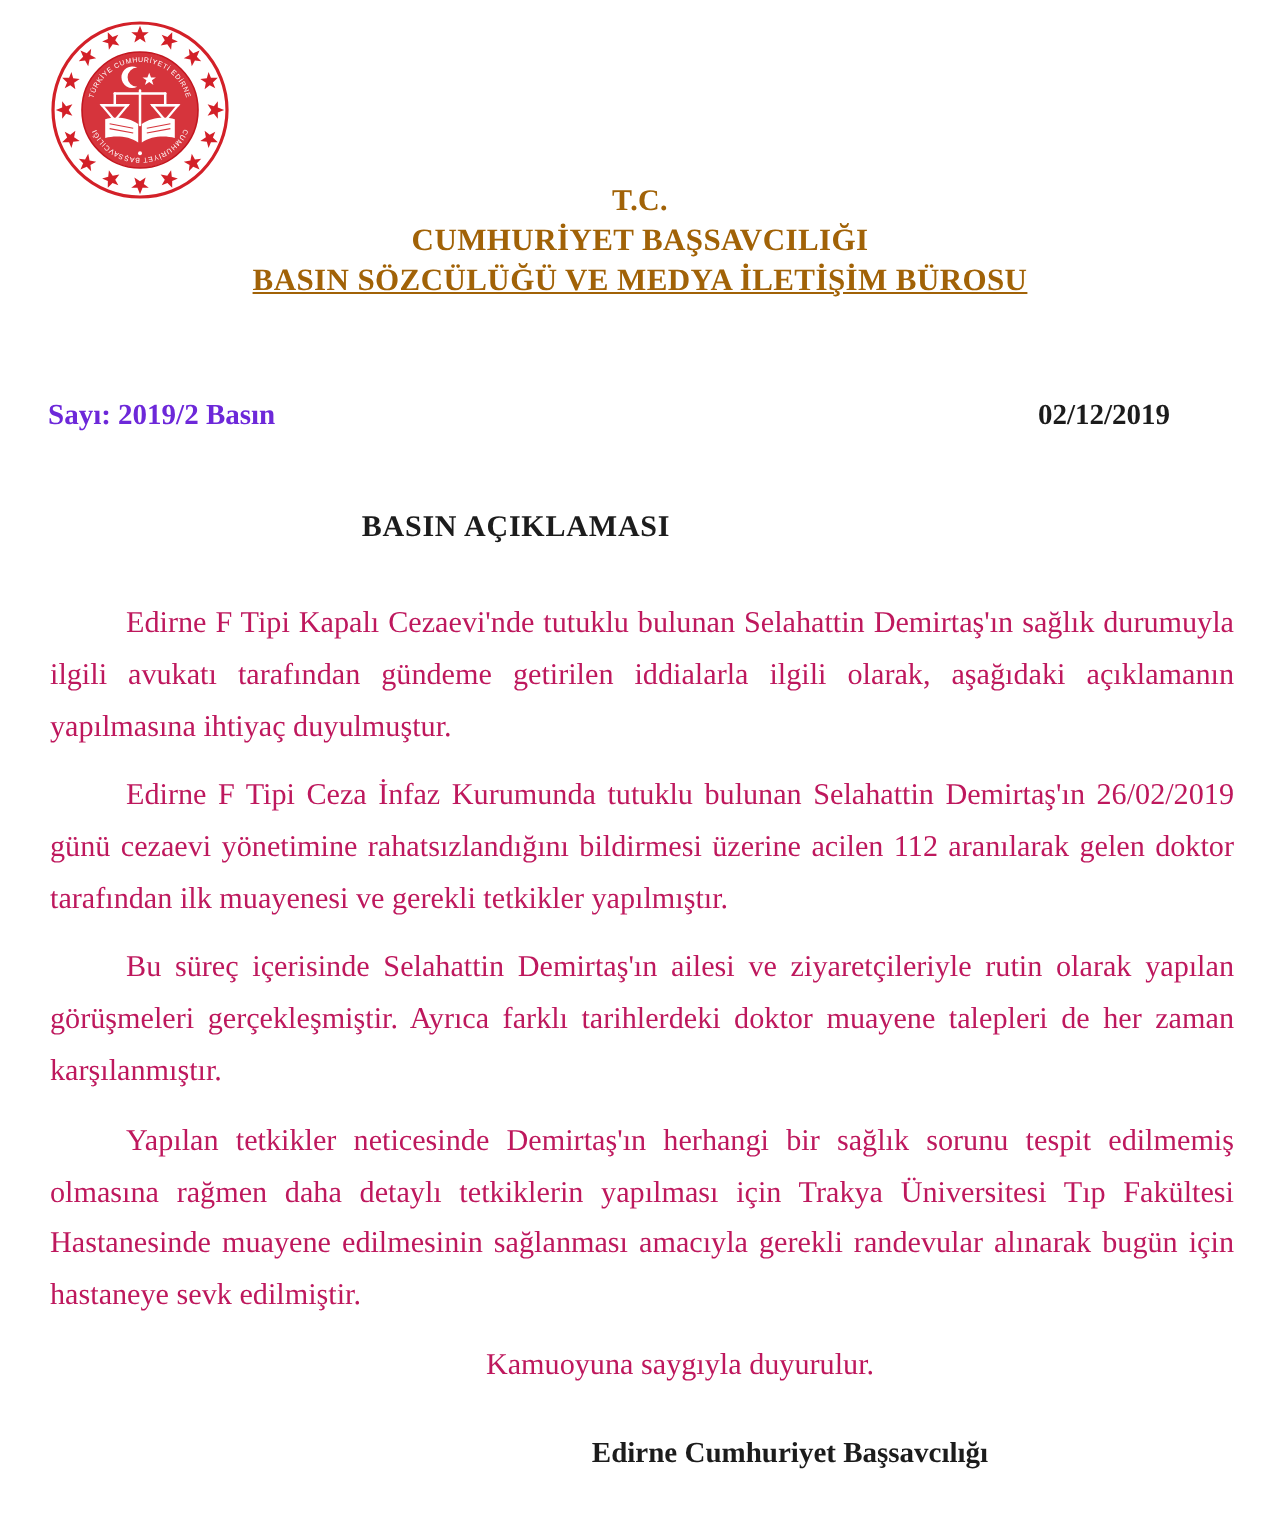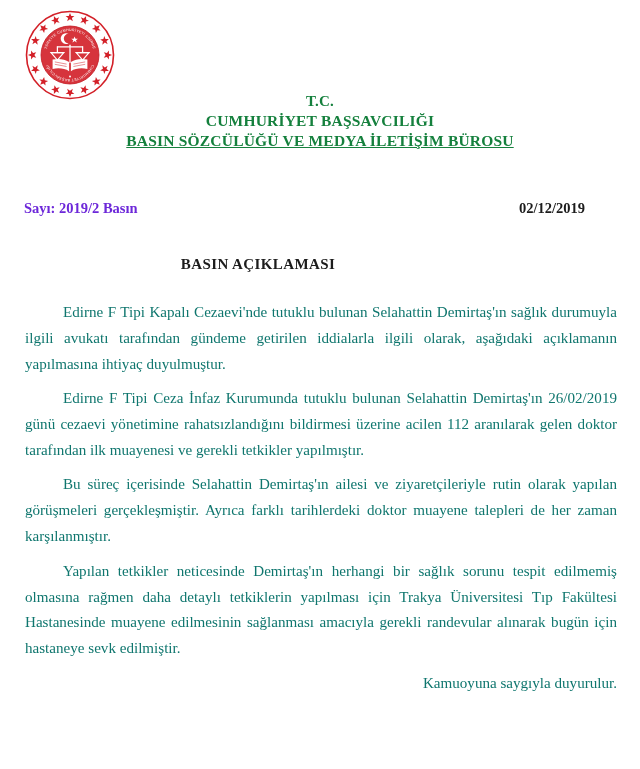--- a/index.html
+++ b/index.html
@@ -41,21 +41,21 @@
   .header {
     position: absolute;
     left: 0;
     top: 92px;
     width: 640px;
     text-align: center;
   }
   .header .hline {
     font-family: "Liberation Serif", serif;
     font-weight: bold;
-    color: #15803d;
+    color: #a16207;
     letter-spacing: 0.2px;
     line-height: 1.28;
   }
   .header .l1 { font-size: 15px; }
   .header .l2 { font-size: 15px; }
   .header .l3 { font-size: 15.5px; }
   .header .l4 { font-size: 15.5px; text-decoration: underline; }
 
   
   .meta-row {
@@ -107,28 +107,28 @@
     left: 25px;
     top: 300px;
     width: 592px;
   }
   .para {
     text-align: justify;
     text-justify: inter-word;
     font-family: "Liberation Serif", serif;
     font-size: 15.1px;
     line-height: 25.9px;
-    color: #0f766e;
+    color: #be185d;
     text-indent: 38px;
     margin: 0 0 8.5px 0;
     hyphens: none;
   }
   .para:last-child { margin-bottom: 0; }
   .para-closing {
-    text-align: right;
+    text-align: center;
   }
 
   
   .signature {
     position: absolute;
     left: 0;
     top: 719px;
     width: 640px;
     text-align: center;
     padding-right: 26px;
@@ -265,14 +265,17 @@
   <div class="doc-title">BASIN AÇIKLAMASI</div>
 
   <div class="body-copy">
     <p class="para">Edirne F Tipi Kapalı Cezaevi'nde tutuklu bulunan Selahattin Demirtaş'ın sağlık durumuyla ilgili avukatı tarafından gündeme getirilen iddialarla ilgili olarak, aşağıdaki açıklamanın yapılmasına ihtiyaç duyulmuştur.</p>
     <p class="para">Edirne F Tipi Ceza İnfaz Kurumunda tutuklu bulunan Selahattin Demirtaş'ın 26/02/2019 günü cezaevi yönetimine rahatsızlandığını bildirmesi üzerine acilen 112 aranılarak gelen doktor tarafından ilk muayenesi ve gerekli tetkikler yapılmıştır.</p>
     <p class="para">Bu süreç içerisinde Selahattin Demirtaş'ın ailesi ve ziyaretçileriyle rutin olarak yapılan görüşmeleri gerçekleşmiştir. Ayrıca farklı tarihlerdeki doktor muayene talepleri de her zaman karşılanmıştır.</p>
     <p class="para">Yapılan tetkikler neticesinde Demirtaş'ın herhangi bir sağlık sorunu tespit edilmemiş olmasına rağmen daha detaylı tetkiklerin yapılması için Trakya Üniversitesi Tıp Fakültesi Hastanesinde muayene edilmesinin sağlanması amacıyla gerekli randevular alınarak bugün için hastaneye sevk edilmiştir.</p>
     <p class="para para-closing">Kamuoyuna saygıyla duyurulur.</p>
   </div>
 
+  <div class="signature">
+    <span class="sig-inner">Edirne Cumhuriyet Başsavcılığı</span>
+  </div>
 
 </div>
 
 </body></html>

